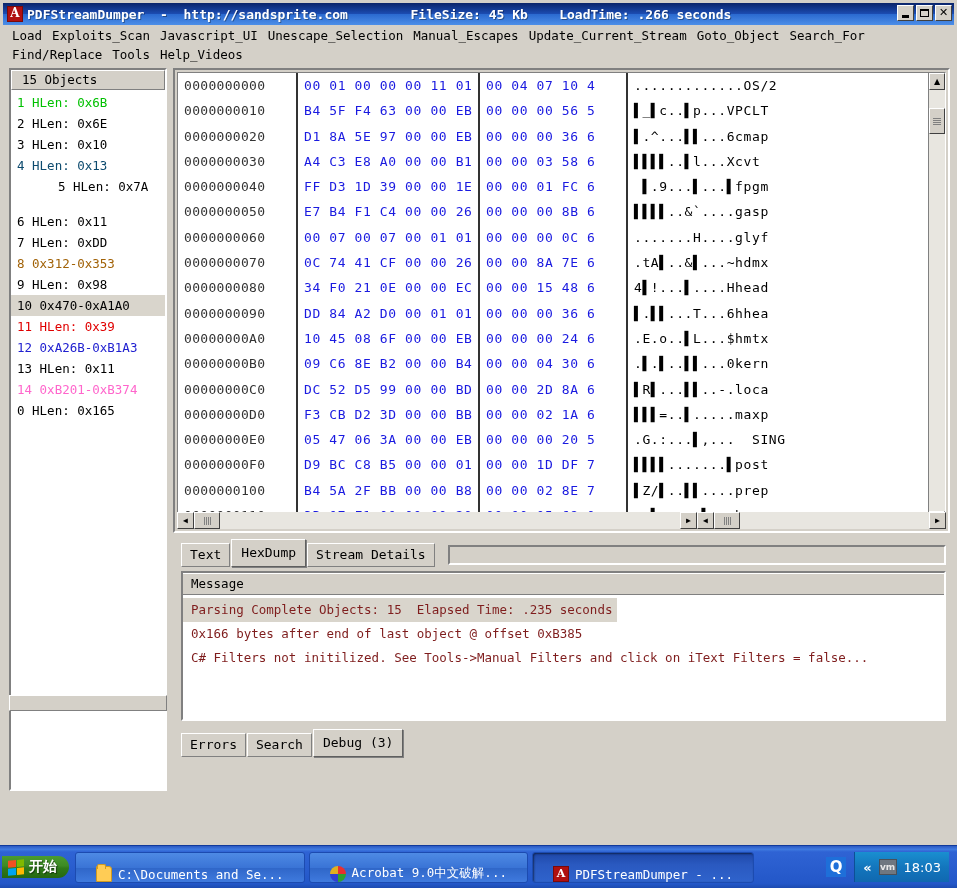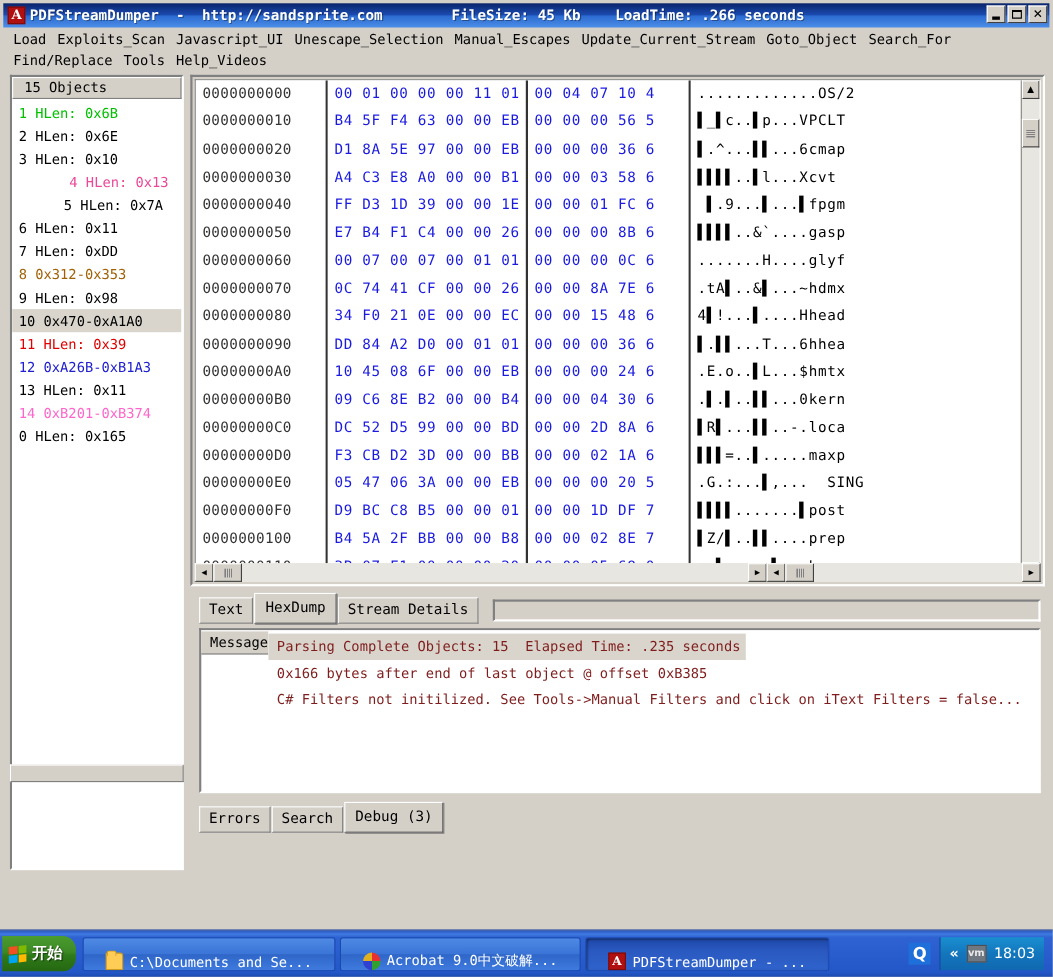--- a/index.html
+++ b/index.html
@@ -311,21 +311,21 @@
 
   
   #message-frame {
     flex: none;
     height: 150px;
     margin: 4px 4px 0 8px;
     border: 2px solid;
     border-color: #808080 #ffffff #ffffff #808080;
     background: #ffffff;
     display: flex;
-    flex-direction: row;
+    flex-direction: column;
   }
   #message-header {
     height: 22px;
     flex: none;
     background: #d4d0c8;
     border-bottom: 1px solid #808080;
     border-top: 1px solid #ffffff;
     font-family: "DejaVu Sans Mono", monospace;
     font-size: 12.5px;
     padding: 2px 0 0 8px;
@@ -384,21 +384,21 @@
     left: 0; bottom: 0;
     width: 957px; height: 43px;
     background: linear-gradient(to bottom, #2b59c3 0%, #3f7ae0 8%, #2f63d4 14%, #2357c8 90%, #1c4bb0 100%);
     border-top: 1px solid #103a9c;
     display: flex;
     align-items: center;
     padding: 0 0 0 0;
     overflow: hidden;
   }
   #start-button {
-    height: 32px;
+    height: 22px;
     margin: 0 6px 0 2px;
     padding: 0 12px 0 6px;
     background: linear-gradient(to bottom, #4a9b30 0%, #3d8a24 45%, #2f7a1a 55%, #256810 100%);
     border-radius: 0 12px 12px 0;
     display: flex;
     align-items: center;
     gap: 5px;
     color: #fff;
     font-family: "DejaVu Sans", sans-serif;
     font-size: 14px;
@@ -533,23 +533,23 @@
   </div>
 
   <div id="client">
 
     <div id="object-panel">
       <div id="object-header">15 Objects</div>
       <div id="object-list">
           <div class="obj-row" style="color: rgb(0, 192, 0);">1 HLen: 0x6B</div>
           <div class="obj-row" style="color: rgb(0, 0, 0);">2 HLen: 0x6E</div>
           <div class="obj-row" style="color: rgb(0, 0, 0);">3 HLen: 0x10</div>
-          <div class="obj-row" style="color: #ec4899; margin-left: 46px;">4 HLen: 0x13</div>
+          <div class="obj-row" style="color: #0c4a6e;">4 HLen: 0x13</div>
           <div class="obj-row" style="color: rgb(0, 0, 0); margin-left: 41px;">5 HLen: 0x7A</div>
-          <div class="obj-row" style="color: rgb(0, 0, 0);">6 HLen: 0x11</div>
+          <div class="obj-row" style="color: rgb(0, 0, 0); margin-top: 14px;">6 HLen: 0x11</div>
           <div class="obj-row" style="color: rgb(0, 0, 0);">7 HLen: 0xDD</div>
           <div class="obj-row" style="color: #a16207;">8 0x312-0x353</div>
           <div class="obj-row" style="color: rgb(0, 0, 0);">9 HLen: 0x98</div>
           <div class="obj-row sel" style="color: rgb(0, 0, 0);">10 0x470-0xA1A0</div>
           <div class="obj-row" style="color: rgb(224, 0, 0);">11 HLen: 0x39</div>
           <div class="obj-row" style="color: rgb(32, 32, 208);">12 0xA26B-0xB1A3</div>
           <div class="obj-row" style="color: rgb(0, 0, 0);">13 HLen: 0x11</div>
           <div class="obj-row" style="color: rgb(255, 102, 204);">14 0xB201-0xB374</div>
           <div class="obj-row" style="color: rgb(0, 0, 0);">0 HLen: 0x165</div>
         </div>

